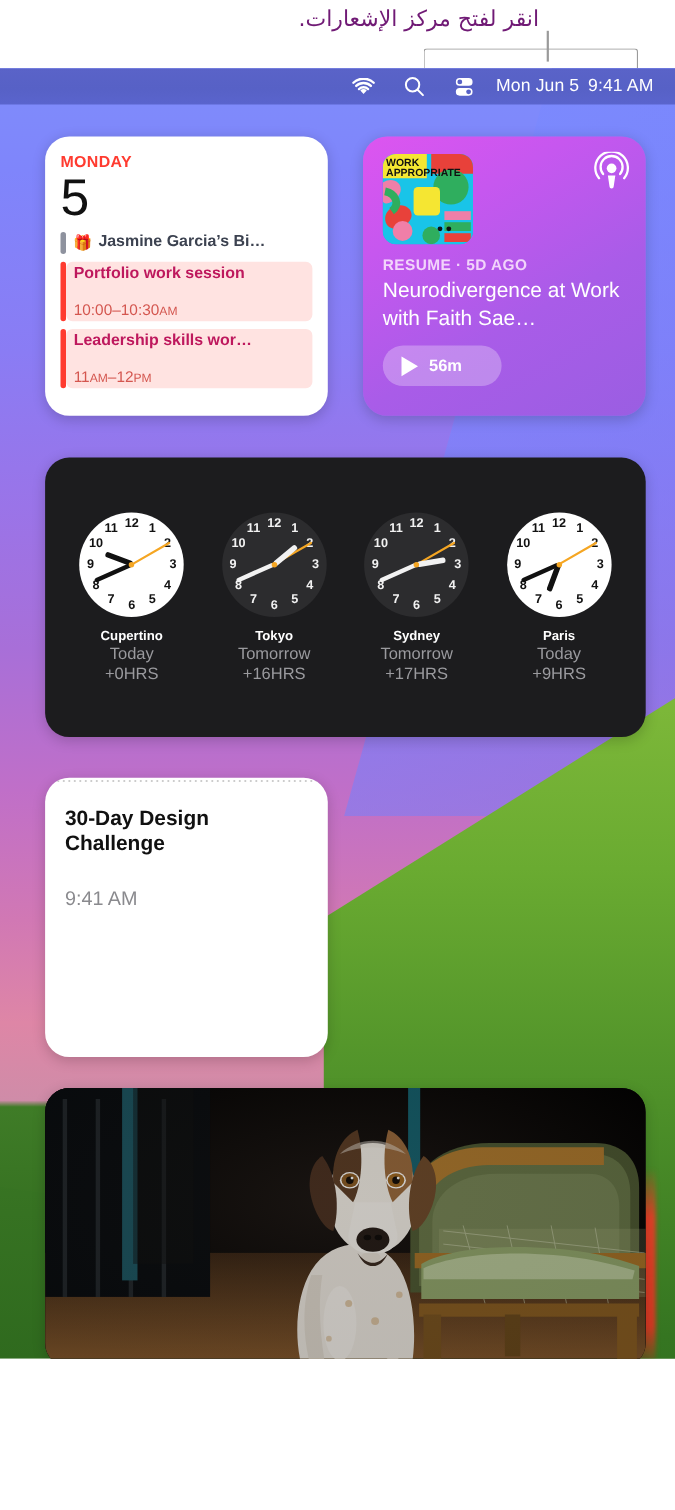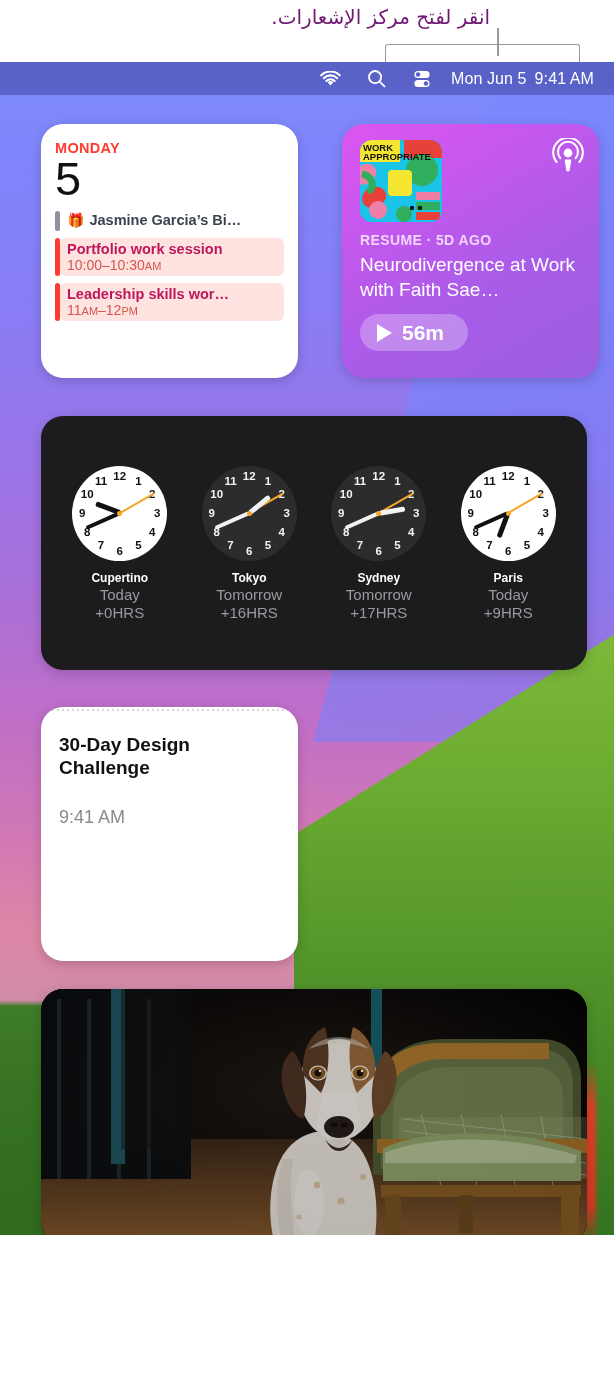--- a/index.html
+++ b/index.html
@@ -98,40 +98,40 @@
   .cal-row { display:flex; align-items:stretch; margin-top:7px; }
   .cal-bar { width:5px; border-radius:3px; flex:0 0 5px; }
   .cal-bar.gray { background:#8e929e; }
   .cal-bar.red { background:#ff3b30; }
   .cal-body { flex:1; border-radius:6px; padding:3px 7px; min-width:0; }
   .cal-body.tint { background:#ffe3e1; }
   .cal-body.plain { background:transparent; padding-top:1px;}
   .cal-title { font-size:14.5px; font-weight:700; color:#be185d; white-space:nowrap;
                overflow:hidden; text-overflow:clip; }
   .cal-title.birthday { color:#3c4250; display:flex; align-items:center; gap:5px; }
-  .cal-time { font-size:14px; color:#d4564f; margin-top:0px; }
+  .cal-time { font-size:14px; color:#d4564f; margin-top:16px; }
   .cal-time .ampm { font-size:11px; }
   .gift { color:#ff7a6e; font-size:14px; }
 
   
   #w-podcast { left:330px; top:62px; width:257px; height:254px;
-               background:linear-gradient(150deg,#dd55f0 0%,#c657ef 28%,#a95ce8 62%,#9a5ee2 100%);margin-left:12px; }
+               background:linear-gradient(150deg,#dd55f0 0%,#c657ef 28%,#a95ce8 62%,#9a5ee2 100%); }
   #pod-art { position:absolute; left:18px; top:16px; width:82px; height:82px;
              border-radius:12px; overflow:hidden; background:#0bbfe3; }
   #pod-badge { position:absolute; right:14px; top:14px; width:34px; height:34px; }
   #pod-meta { position:absolute; left:18px; top:108px; color:#f2d4fb;
               font-size:14px; font-weight:700; letter-spacing:0.4px; }
   #pod-title { position:absolute; left:18px; top:128px; width:228px;
                color:#fff; font-size:19px; line-height:25px; font-weight:400; }
   #pod-play { position:absolute; left:18px; top:190px; height:37px; min-width:108px;
               background:rgba(255,255,255,0.28); border-radius:19px;
               display:flex; align-items:center; gap:10px; padding:0 20px 0 17px; }
   #pod-play .tri { width:0;height:0;border-left:15px solid #fff;
                    border-top:9px solid transparent;border-bottom:9px solid transparent;}
-  #pod-dur { color:#fff; font-size:21px; font-weight:700; }
+  #pod-dur { color:#fff; font-size:15px; font-weight:700; }
 
   
   #w-clock { left:41px; top:354px; width:546px; height:254px; background:#1c1c1e;
              display:flex; align-items:center; justify-content:space-around; padding:0 14px;}
   .clockcell { width:120px; display:flex; flex-direction:column; align-items:center; }
   .dial { width:95px; height:95px; border-radius:50%; position:relative; }
   .dial.light { background:#fff; }
   .dial.dark  { background:#2c2c2e; }
   .dial .num { position:absolute; font-size:11.5px; font-weight:700;
                transform:translate(-50%,-50%); }

